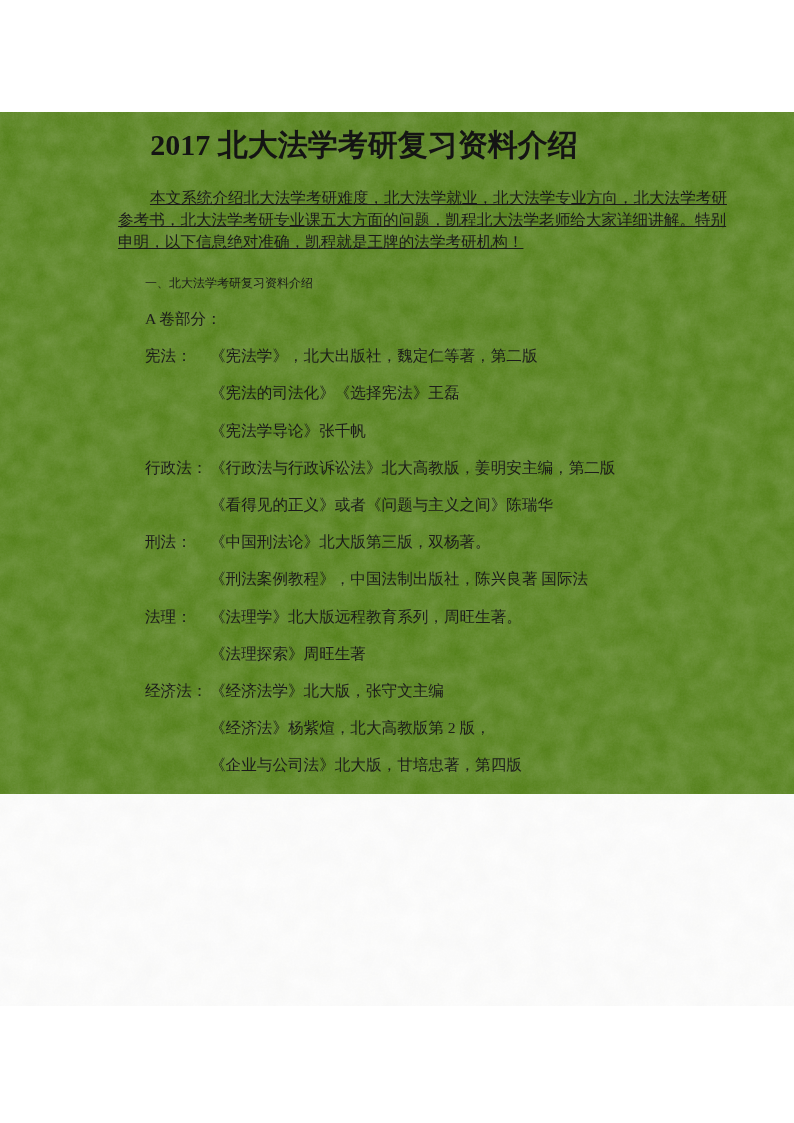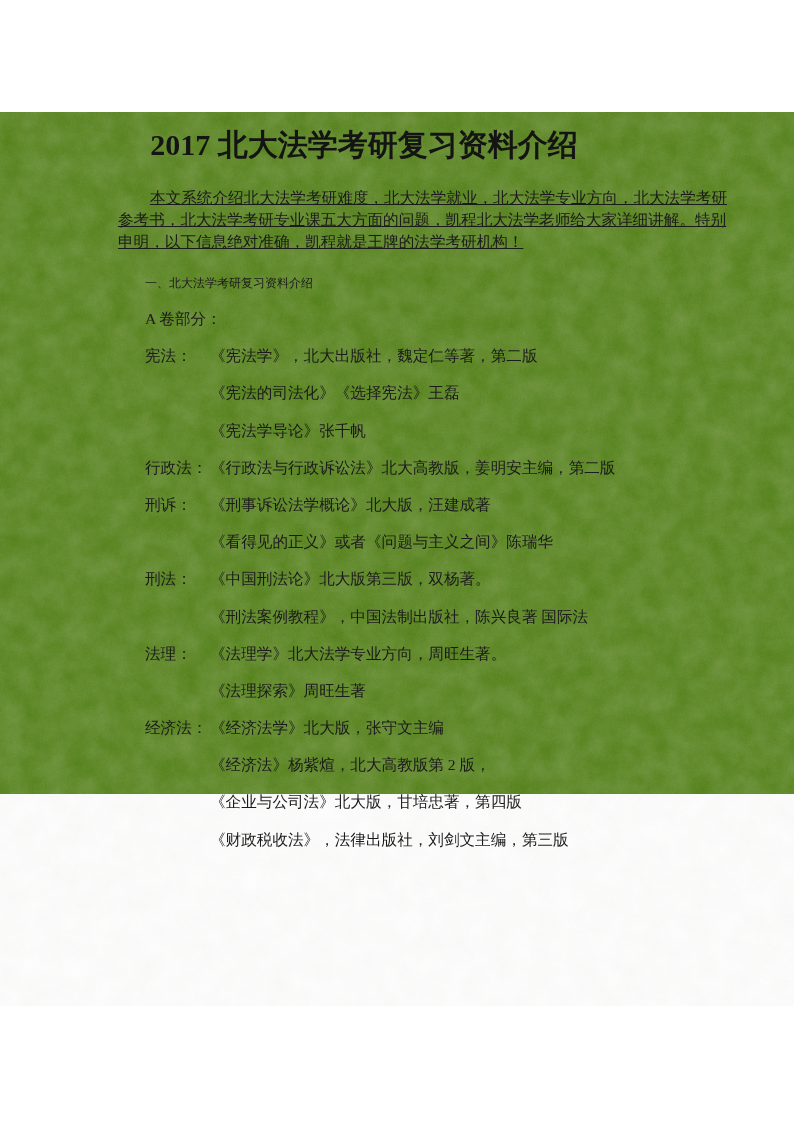--- a/index.html
+++ b/index.html
@@ -116,26 +116,24 @@
 
     <div class="section-heading">一、北大法学考研复习资料介绍</div>
 
 
     <div class="book-list">
       <div class="book-line"><span class="book-label">A 卷部分：</span><span></span></div>
       <div class="book-line"><span class="book-label">宪法：</span><span>《宪法学》，北大出版社，魏定仁等著，第二版</span></div>
       <div class="book-line"><span class="book-label"></span><span>《宪法的司法化》《选择宪法》王磊</span></div>
       <div class="book-line"><span class="book-label"></span><span>《宪法学导论》张千帆</span></div>
       <div class="book-line"><span class="book-label">行政法：</span><span>《行政法与行政诉讼法》北大高教版，姜明安主编，第二版</span></div>
-      <div class="book-line"><span class="book-label">刑诉：</span><span>《刑事诉讼法学概论》北大版，汪建成著</span></div>
       <div class="book-line"><span class="book-label"></span><span>《看得见的正义》或者《问题与主义之间》陈瑞华</span></div>
       <div class="book-line"><span class="book-label">刑法：</span><span>《中国刑法论》北大版第三版，双杨著。</span></div>
       <div class="book-line"><span class="book-label"></span><span>《刑法案例教程》，中国法制出版社，陈兴良著 国际法</span></div>
-      <div class="book-line"><span class="book-label">法理：</span><span>《法理学》北大法学专业方向，周旺生著。</span></div>
+      <div class="book-line"><span class="book-label">法理：</span><span>《法理学》北大版远程教育系列，周旺生著。</span></div>
       <div class="book-line"><span class="book-label"></span><span>《法理探索》周旺生著</span></div>
       <div class="book-line"><span class="book-label">经济法：</span><span>《经济法学》北大版，张守文主编</span></div>
       <div class="book-line"><span class="book-label"></span><span>《经济法》杨紫煊，北大高教版第 2 版，</span></div>
       <div class="book-line"><span class="book-label"></span><span>《企业与公司法》北大版，甘培忠著，第四版</span></div>
-      <div class="book-line"><span class="book-label"></span><span>《财政税收法》，法律出版社，刘剑文主编，第三版</span></div>
     </div>
 
   </div>
 </div>
 
 </body></html>

